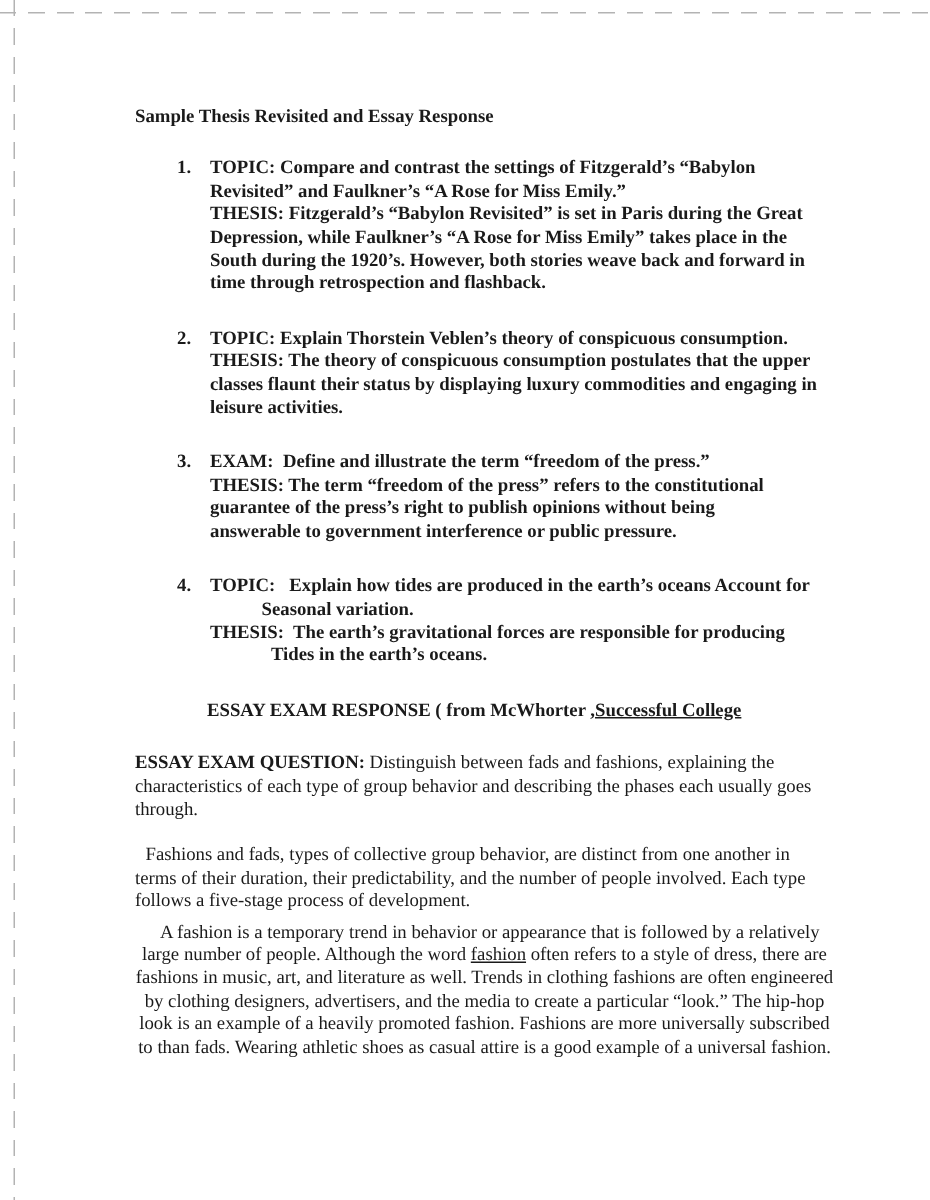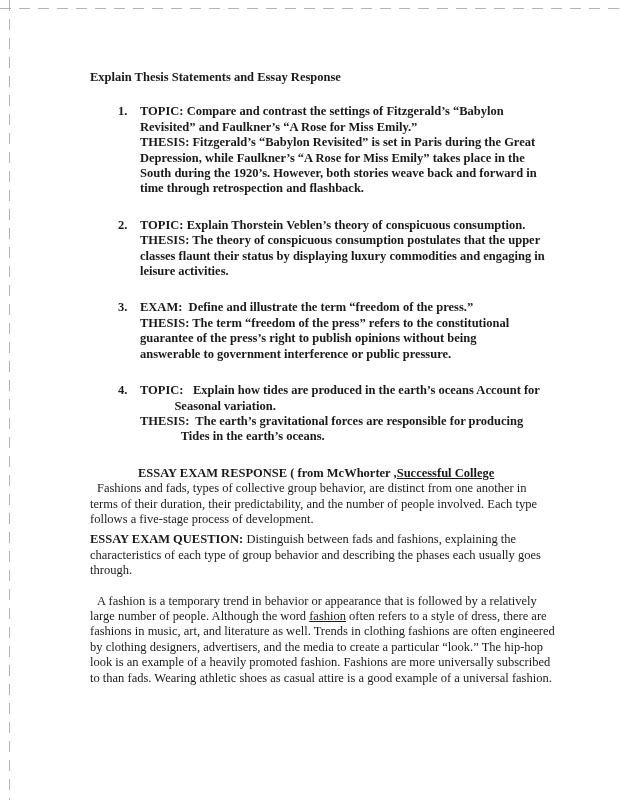--- a/index.html
+++ b/index.html
@@ -54,21 +54,21 @@
   .item-number {
     flex: none;
     width: 22px;
   }
   .item-text {
     white-space: pre-wrap;
     flex: 1;
   }
   .essay-heading {
     font-weight: bold;
-    margin: 1px 0 0 0;
+    margin: 1px 0 20px 0;
   }
   .heading-line-1 {
     padding-left: 48px;
   }
   .u {
     text-decoration: underline;
   }
   .para {
     margin: 0 0 15px 0;
   }
@@ -76,31 +76,32 @@
     font-weight: bold;
   }
   .para-indent {
     text-indent: 7px;
   }
   .para-fads {
     margin-bottom: 5px;
   }
   .para-fashion {
     margin-bottom: 0;
+    text-align: center;
   }
 </style>
 </head>
 <body>
 
 <div class="cut-line-top"></div>
 <div class="cut-line-left"></div>
 
 <div class="doc">
 
-  <p class="doc-title">Explain Thesis Statements and Essay Response</p>
+  <p class="doc-title">Sample Thesis Revisited and Essay Response</p>
 
   <div class="thesis-list">
 
     <div class="list-item">
       <span class="item-number">1.</span>
       <span class="item-text">TOPIC: Compare and contrast the settings of Fitzgerald’s “Babylon
 Revisited” and Faulkner’s “A Rose for Miss Emily.”
 THESIS: Fitzgerald’s “Babylon Revisited” is set in Paris during the Great
 Depression, while Faulkner’s “A Rose for Miss Emily” takes place in the
 South during the 1920’s. However, both stories weave back and forward in
@@ -132,23 +133,23 @@
     </div>
 
   </div>
 
   <div class="essay-heading">
     <div class="heading-line-1">
       <span>ESSAY EXAM RESPONSE ( from McWhorter ,</span><span class="u">Successful College</span>
     </div>
   </div>
 
-  <p class="para para-indent para-fads">Fashions and fads, types of collective group behavior, are distinct from one another in terms of their duration, their predictability, and the number of people involved. Each type follows a five-stage process of development.</p>
-
   <p class="para">
     <span class="q-label">ESSAY EXAM QUESTION:</span><span> Distinguish between fads and fashions, explaining the characteristics of each type of group behavior and describing the phases each usually goes through.</span>
   </p>
+
+  <p class="para para-indent para-fads">Fashions and fads, types of collective group behavior, are distinct from one another in terms of their duration, their predictability, and the number of people involved. Each type follows a five-stage process of development.</p>
 
   <p class="para para-indent para-fashion">
     <span>A fashion is a temporary trend in behavior or appearance that is followed by a relatively large number of people. Although the word </span><span class="u">fashion</span><span> often refers to a style of dress, there are fashions in music, art, and literature as well. Trends in clothing fashions are often engineered by clothing designers, advertisers, and the media to create a particular “look.” The hip-hop look is an example of a heavily promoted fashion. Fashions are more universally subscribed to than fads. Wearing athletic shoes as casual attire is a good example of a universal fashion.</span>
   </p>
 
 </div>
 
 </body></html>

